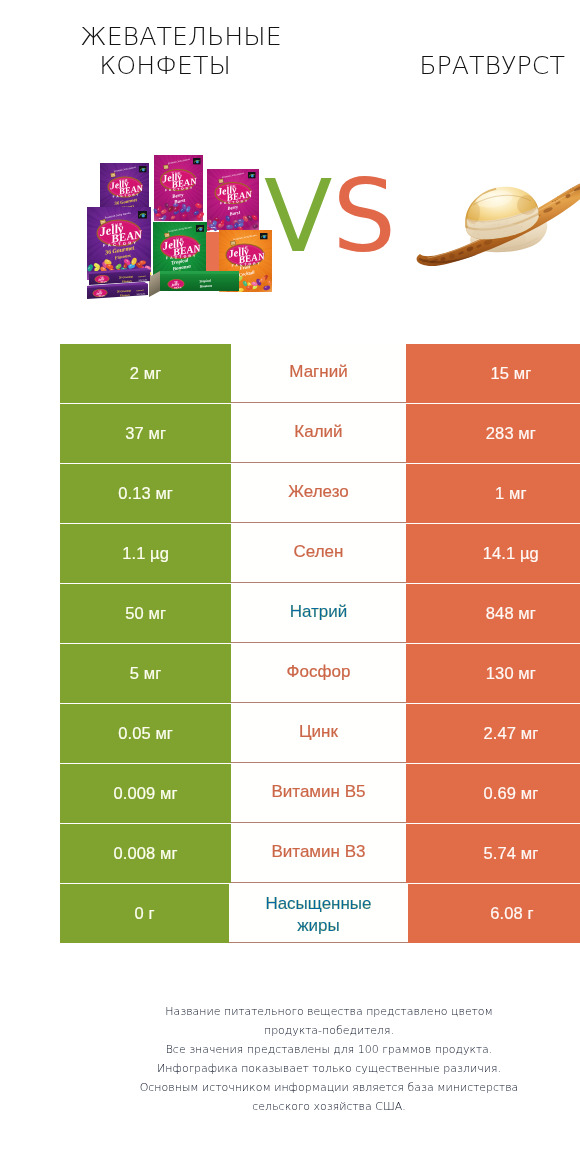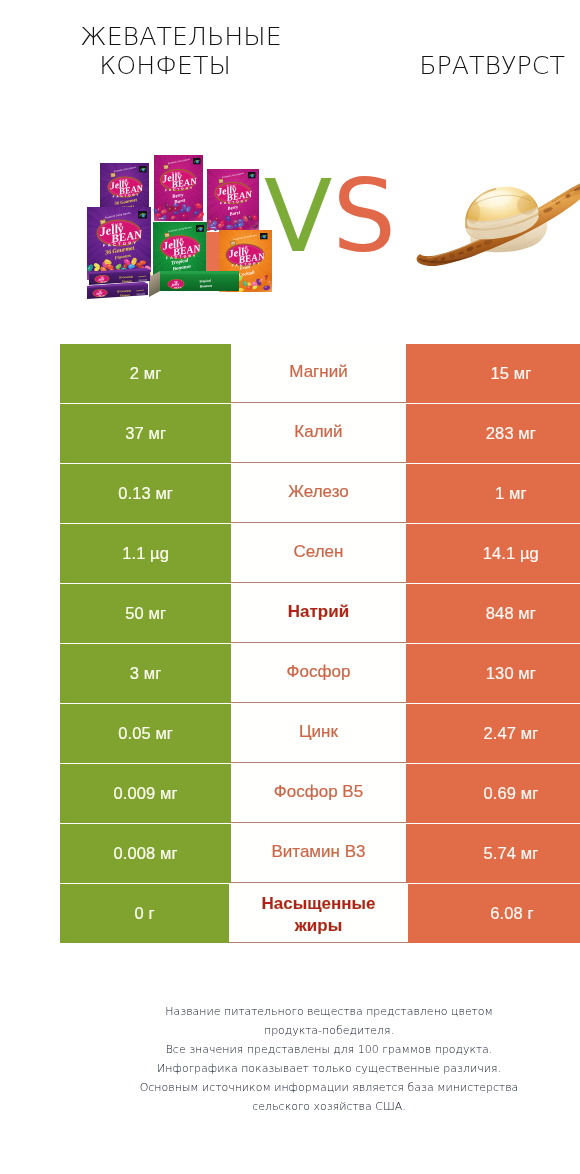--- a/index.html
+++ b/index.html
@@ -13,21 +13,21 @@
   .vs .v{color:#7cab38;}
   .vs .s{color:#e1694a;}
   .img-left{position:absolute;left:40px;top:155px;width:200px;height:150px;}
   .img-right{position:absolute;left:370px;top:160px;width:200px;height:140px;}
   .table{position:absolute;left:21px;top:344px;width:536px;}
   .row{display:flex;height:59px;margin-bottom:1px;}
   .cell-l{width:179px;background:#80a32f;color:#fdfff2;display:flex;align-items:center;justify-content:center;font-size:16.5px;-webkit-text-stroke:0.2px #fdfff2;font-weight:400;letter-spacing:.1px;}
   
   .cell-m{width:179px;background:#fffffe;display:flex;align-items:center;justify-content:center;font-size:17px;font-weight:400;color:#cb6647;-webkit-text-stroke:0.2px #cb6647;border-bottom:1px solid #b2806f;text-align:center;line-height:19.2px;padding:0 38px 3px;box-sizing:border-box;}
   .cell-r{width:178px;background:#e06c48;color:#fffaf7;display:flex;align-items:center;justify-content:center;font-size:16.5px;-webkit-text-stroke:0.2px #fffaf7;font-weight:400;letter-spacing:.1px;padding-left:20px;}
-  .cell-m.green{color:#b91c1c;font-weight:bold;-webkit-text-stroke:0.2px #7d9c3e;}
+  .cell-m.green{color:#0369a1;-webkit-text-stroke:0.2px #7d9c3e;}
   .cell-m.two{padding:16px 38px 13px;line-height:21.5px;}
   .footer{position:absolute;left:0;top:1003px;width:580px;text-align:center;font-family:"DejaVu Sans",sans-serif;font-weight:200;font-size:11px;line-height:18.9px;color:#0f172a;letter-spacing:0;}
 </style>
 </head>
 <body>
 
 <div class="page">
 
   <div class="title tl1">ЖЕВАТЕЛЬНЫЕ</div>
   <div class="title title-right">БРАТВУРСТ</div>
@@ -1258,32 +1258,32 @@
         <div class="cell-l">1.1 µg</div>
         <div class="cell-m">Селен</div>
         <div class="cell-r">14.1 µg</div>
       </div>
       <div class="row">
         <div class="cell-l">50 мг</div>
         <div class="cell-m green">Натрий</div>
         <div class="cell-r">848 мг</div>
       </div>
       <div class="row">
-        <div class="cell-l">3 мг</div>
+        <div class="cell-l">5 мг</div>
         <div class="cell-m">Фосфор</div>
         <div class="cell-r">130 мг</div>
       </div>
       <div class="row">
         <div class="cell-l">0.05 мг</div>
         <div class="cell-m">Цинк</div>
         <div class="cell-r">2.47 мг</div>
       </div>
       <div class="row">
         <div class="cell-l">0.009 мг</div>
-        <div class="cell-m">Фосфор B5</div>
+        <div class="cell-m">Витамин B5</div>
         <div class="cell-r">0.69 мг</div>
       </div>
       <div class="row">
         <div class="cell-l">0.008 мг</div>
         <div class="cell-m">Витамин B3</div>
         <div class="cell-r">5.74 мг</div>
       </div>
       <div class="row">
         <div class="cell-l">0 г</div>
         <div class="cell-m green two">Насыщенные жиры</div>

